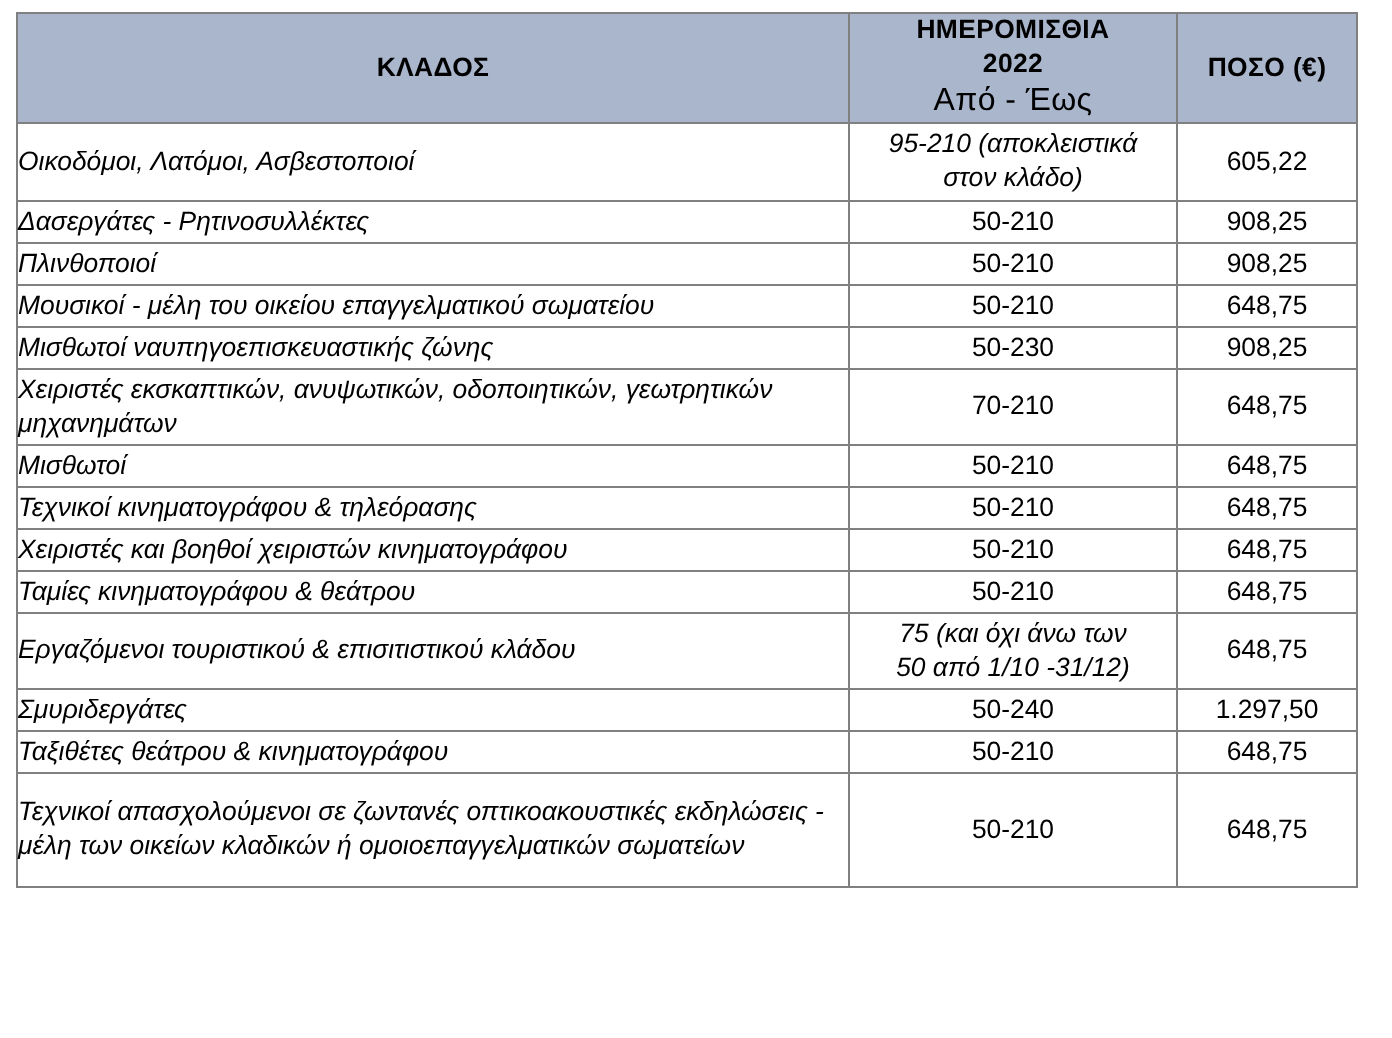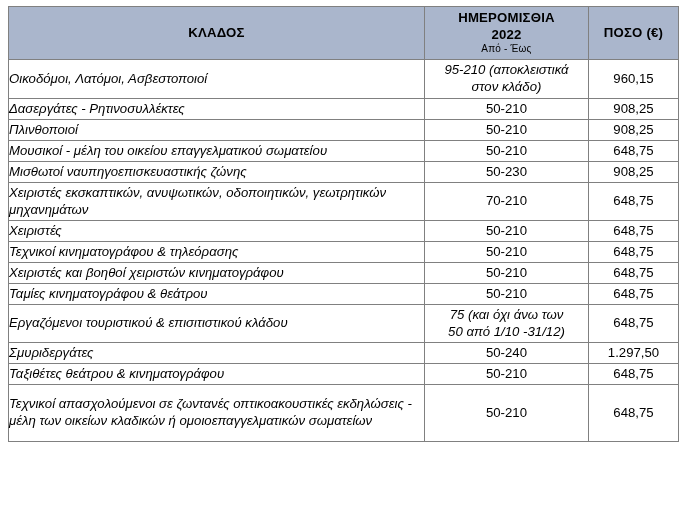--- a/index.html
+++ b/index.html
@@ -55,21 +55,21 @@
     font-size: 13.6px;
     letter-spacing: 0.2px;
     border-color: #5d6878;
   }
   th.head-branch  { height: 52px; padding: 2px 4px; }
   th.head-days    { height: 52px; padding: 3px 4px; }
   th.head-amount  { height: 52px; padding: 2px 4px; }
 
   .head-days .hd-line1 { display: block; font-weight: bold; }
   .head-days .hd-line2 { display: block; font-weight: bold; }
-  .head-days .hd-line3 { display: block; font-weight: normal; font-size: 10px; }
+  .head-days .hd-line3 { display: block; font-weight: normal; font-size: 16px; }
 
   td.branch {
     text-align: left;
     padding: 3px 4px 3px 10px;
     font-style: italic;
   }
   td.days {
     text-align: center;
     padding: 3px 4px;
   }
@@ -114,21 +114,21 @@
     </thead>
 
     <tbody>
 
       <tr class="h-tall">
         <td class="branch va-mid">Οικοδόμοι, Λατόμοι, Ασβεστοποιοί</td>
         <td class="days va-mid">
           <span class="dline">95-210 (αποκλειστικά</span>
           <span class="dline">στον κλάδο)</span>
         </td>
-        <td class="amount va-mid">960,15</td>
+        <td class="amount va-mid">605,22</td>
       </tr>
 
 
       <tr class="h-norm">
         <td class="branch va-mid">Δασεργάτες - Ρητινοσυλλέκτες</td>
         <td class="days va-mid">50-210</td>
         <td class="amount va-mid">908,25</td>
       </tr>
 
       <tr class="h-norm">
@@ -153,21 +153,21 @@
       <tr class="h-two">
         <td class="branch va-mid">
           <span class="dline">Χειριστές εκσκαπτικών, ανυψωτικών, οδοποιητικών,</span>
           <span class="dline">γεωτρητικών μηχανημάτων</span>
         </td>
         <td class="days va-bottom">70-210</td>
         <td class="amount va-top">648,75</td>
       </tr>
 
       <tr class="h-norm">
-        <td class="branch va-mid">Χειριστές</td>
+        <td class="branch va-mid">Μισθωτοί</td>
         <td class="days va-mid">50-210</td>
         <td class="amount va-mid">648,75</td>
       </tr>
 
       <tr class="h-norm">
         <td class="branch va-mid">Τεχνικοί κινηματογράφου &amp; τηλεόρασης</td>
         <td class="days va-mid">50-210</td>
         <td class="amount va-mid">648,75</td>
       </tr>
 

